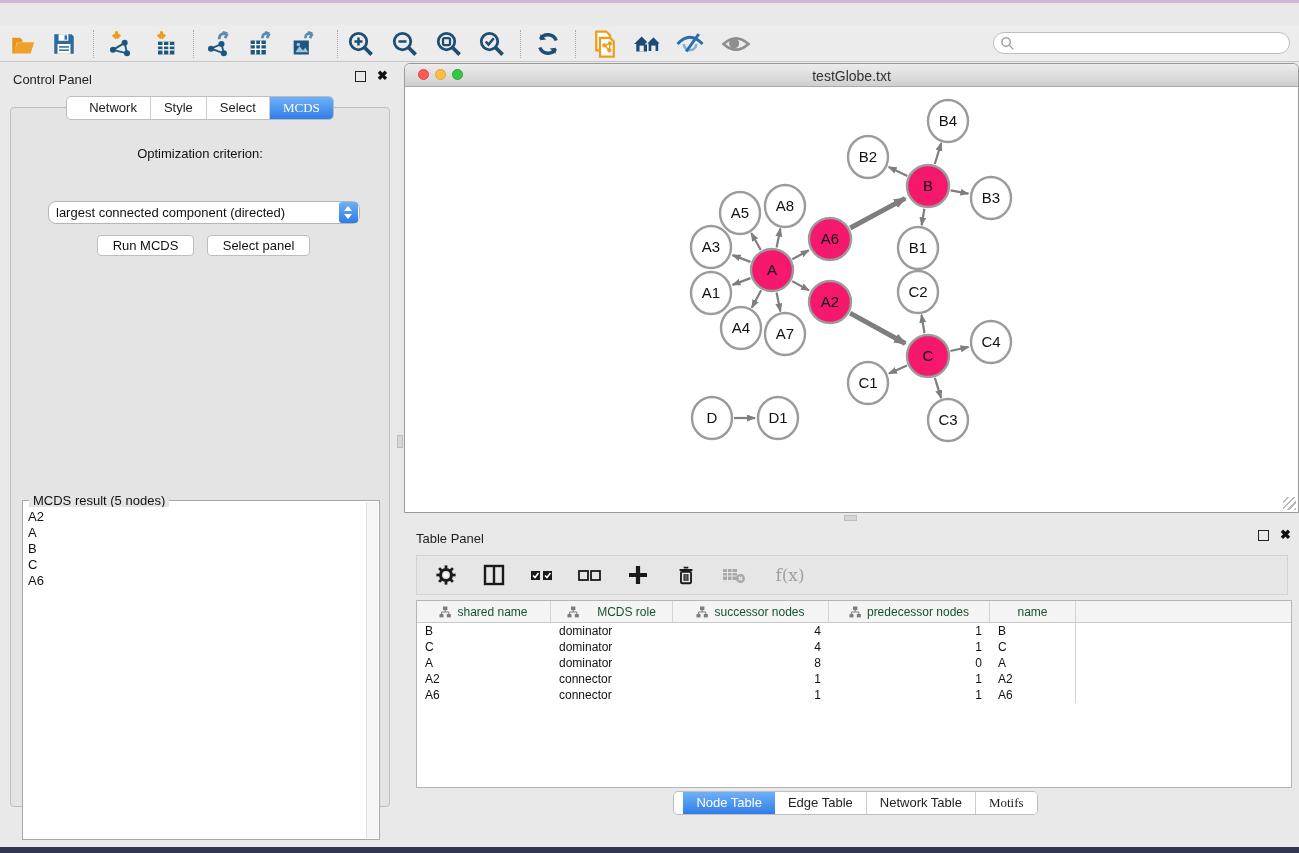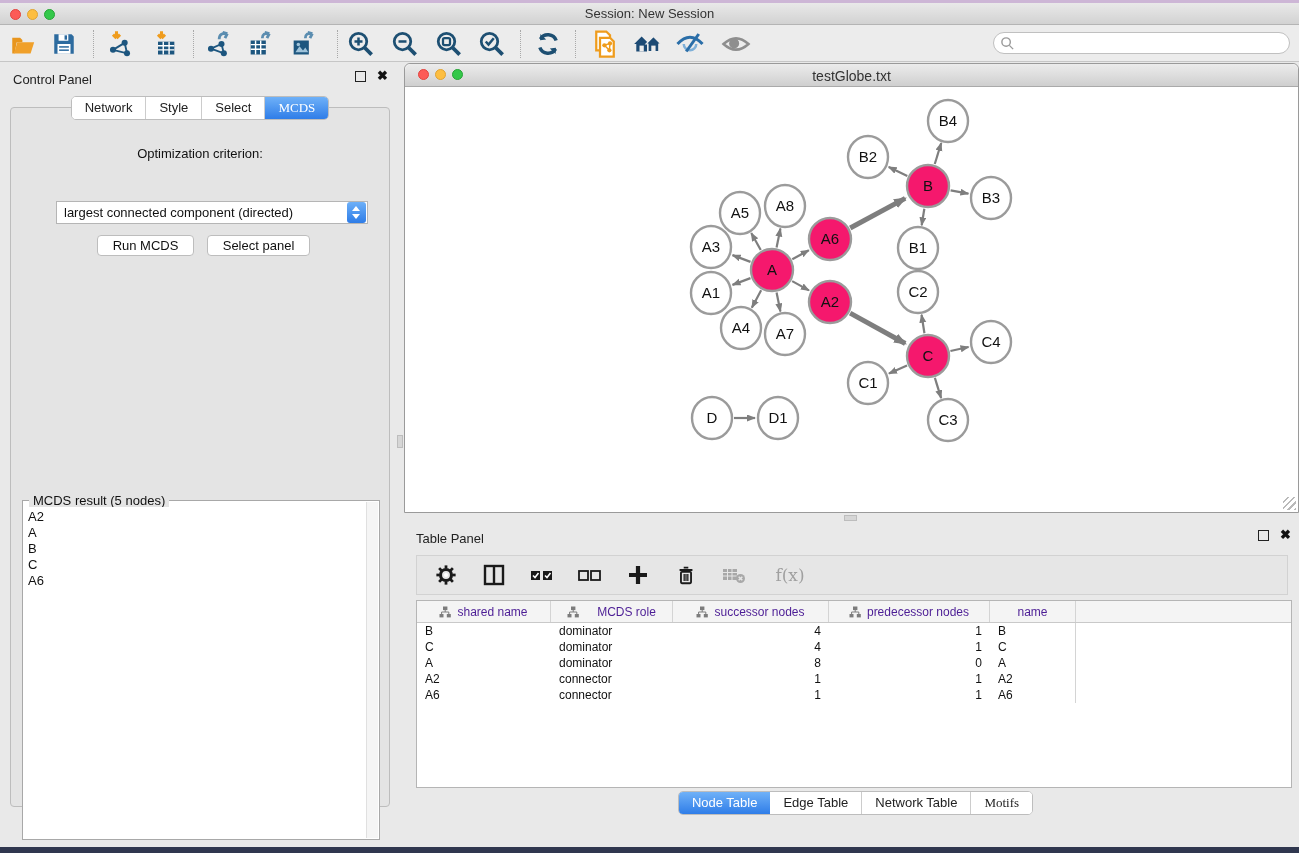--- a/index.html
+++ b/index.html
@@ -25,27 +25,27 @@
   #search-wrap { position:absolute; right:9px; top:7px; width:297px; height:22px; background:#fff; border:1px solid #c0c0c0; border-radius:11px; display:flex; align-items:center; padding-left:6px; }
   #search-wrap input { border:none; outline:none; flex:1; font-size:12px; height:18px; background:transparent; }
 
   
   #control-panel { position:absolute; left:4px; top:61px; width:392px; height:749px; }
   .panel-title { font-size:13px; color:#222; }
   .panel-hdr { position:relative; height:26px; padding:6px 0 0 9px; }
   .panel-hdr .float-btn { position:absolute; right:30px; top:7px; width:11px; height:11px; border:1.5px solid #222; }
   .panel-hdr .close-btn { position:absolute; right:8px; top:4px; font-size:13px; font-weight:bold; color:#111; }
   #cp-tabs { position:absolute; left:0; top:32px; width:100%; display:flex; justify-content:center; z-index:2; }
-  .seg { display:flex; background:#fff; border:1px solid #bdbdbd; border-radius:5px; overflow:hidden; }
+  .seg { display:flex; background:#fff; border:1px solid #bdbdbd; border-radius:5px; overflow:hidden;padding-left:9px; }
   .seg .tab { font-size:13px; color:#222; padding:3px 13px; border-right:1px solid #ccc; background:#fff; text-align:center; }
   .seg .tab:last-child { border-right:none;font-family:Liberation Serif, serif; }
   .seg .tab.active { background:linear-gradient(#6fb1f8,#2f7de8); color:#fff; border-right:none; }
   #cp-body { position:absolute; left:6px; top:43px; width:380px; height:700px; background:#e4e4e4; border:1px solid #bdbdbd; border-radius:4px; }
   #opt-label { margin-top:38px; text-align:center; font-size:13px; color:#111; }
-  #criterion-box { position:absolute; left:37px; top:93px; width:312px; height:23px; background:#fff; border:1px solid #b5b5b5; border-radius:0; display:flex; align-items:center;margin-left:8px; }
+  #criterion-box { position:absolute; left:37px; top:93px; width:312px; height:23px; background:#fff; border:1px solid #b5b5b5; border-radius:8px; display:flex; align-items:center; }
   #criterion-box .val { flex:1; font-size:13px; padding-left:7px; color:#111; white-space:nowrap; }
   #criterion-box .stepper { width:19px; height:21px; margin-right:1px; background:linear-gradient(#6db0f8,#2e7ce7); border-radius:3px; position:relative; }
   .stepper .up, .stepper .dn { position:absolute; left:5px; width:0; height:0; border-left:4.5px solid transparent; border-right:4.5px solid transparent; }
   .stepper .up { top:4px; border-bottom:5px solid #fff; }
   .stepper .dn { bottom:4px; border-top:5px solid #fff; }
   .btn { background:#fff; border:1px solid #bdbdbd; border-radius:4px; font-size:13px; color:#111; text-align:center; padding:2px 0; }
   #run-btn { position:absolute; left:86px; top:127px; width:97px; }
   #closepanel-btn { position:absolute; left:196px; top:127px; width:103px; }
   #result-box { position:absolute; left:11px; top:392px; width:358px; height:340px; border:1px solid #a8a8a8; background:#fff; }
   #result-legend { position:absolute; left:6px; top:-8px; background:#e4e4e4; font-size:13px; padding:0 4px; color:#111; }
@@ -66,21 +66,21 @@
   #split-h { position:absolute; left:404px; top:511px; width:895px; height:8px; }
   #split-h .thumb { position:absolute; left:440px; top:1px; width:13px; height:6px; background:#d6d6d6; border:1px solid #bdbdbd; }
 
   
   #table-panel { position:absolute; left:404px; top:520px; width:895px; height:293px; }
   #tp-toolbar { position:absolute; left:12px; top:32px; width:872px; height:40px; background:#e6e6e6; border:1px solid #d2d2d2; display:flex; align-items:center; padding-left:16px; gap:22px; }
   .tpi { display:flex; align-items:center; justify-content:center; width:26px; height:26px; }
   #fx-label { font-family:"DejaVu Serif", serif; font-size:17px; color:#a0a0a0; }
   #node-table { position:absolute; left:12px; top:77px; width:876px; height:188px; background:#fff; border:1px solid #b5b5b5; overflow:hidden; }
   .thead { display:flex; height:22px; background:#f4f4f4; border-bottom:1px solid #c9c9c9; }
-  .th { display:flex; align-items:center; justify-content:center; gap:6px; font-size:12px; color:#4c1d95; border-right:1px solid #d4d4d4; }
+  .th { display:flex; align-items:center; justify-content:center; gap:6px; font-size:12px; color:#14532d; border-right:1px solid #d4d4d4; }
   .trow { display:flex; height:16px; font-size:12px; color:#111; }
   .td { padding:1px 8px 0 8px; white-space:nowrap; }
   .num { text-align:right; }
   .c0{width:134px;} .c1{width:122px;gap:18px;} .c2{width:156px;} .c3{width:161px;} .c4{width:86px; border-right:1px solid #d4d4d4;}
   #tp-tabs { position:absolute; left:4px; top:268px; width:100%; display:flex; justify-content:center; }
 
   
   #status-bar { position:absolute; left:0; bottom:0; width:100%; height:32px; background:#ececec; border-top:1px solid #c3c3c3; }
   #list-btn { position:absolute; left:9px; top:3px; width:28px; height:26px; background:#ececec; border:1px solid #b5b5b5; border-radius:4px; display:flex; align-items:center; justify-content:center; }
   #memory-btn { position:absolute; right:8px; top:4px; width:83px; height:24px; background:#fff; border:1px solid #b5b5b5; border-radius:4px; display:flex; align-items:center; justify-content:center; gap:6px; font-size:12.5px; color:#111; }
@@ -89,26 +89,20 @@
   svg text { font-family:"Liberation Sans", sans-serif; }
 </style>
 </head>
 <body>
 
 <div id="screen">
   <div id="desktop-top"></div>
 
   <div id="app-window">
 
-    <div class="titlebar">
-      <span class="tl red" style="left:10px"></span>
-      <span class="tl yellow" style="left:27px"></span>
-      <span class="tl green" style="left:44px"></span>
-      <div class="title">Session: New Session</div>
-    </div>
 
     <div id="toolbar">
       <div class="tb-btn" style="left:8px">
         <svg width="27" height="27" viewBox="0 0 24 24">
             <path d="M2 20 V6 h7 l2 2 h0 v2 H6 L4 20 Z" fill="#e8951d"></path>
             <path d="M6.5 10 h15 l-3.2 10 H3.5 Z" fill="#f0a02a"></path>
           </svg>
       </div>
       <div class="tb-btn" style="left:49px">
         <svg width="26" height="26" viewBox="0 0 24 24">

